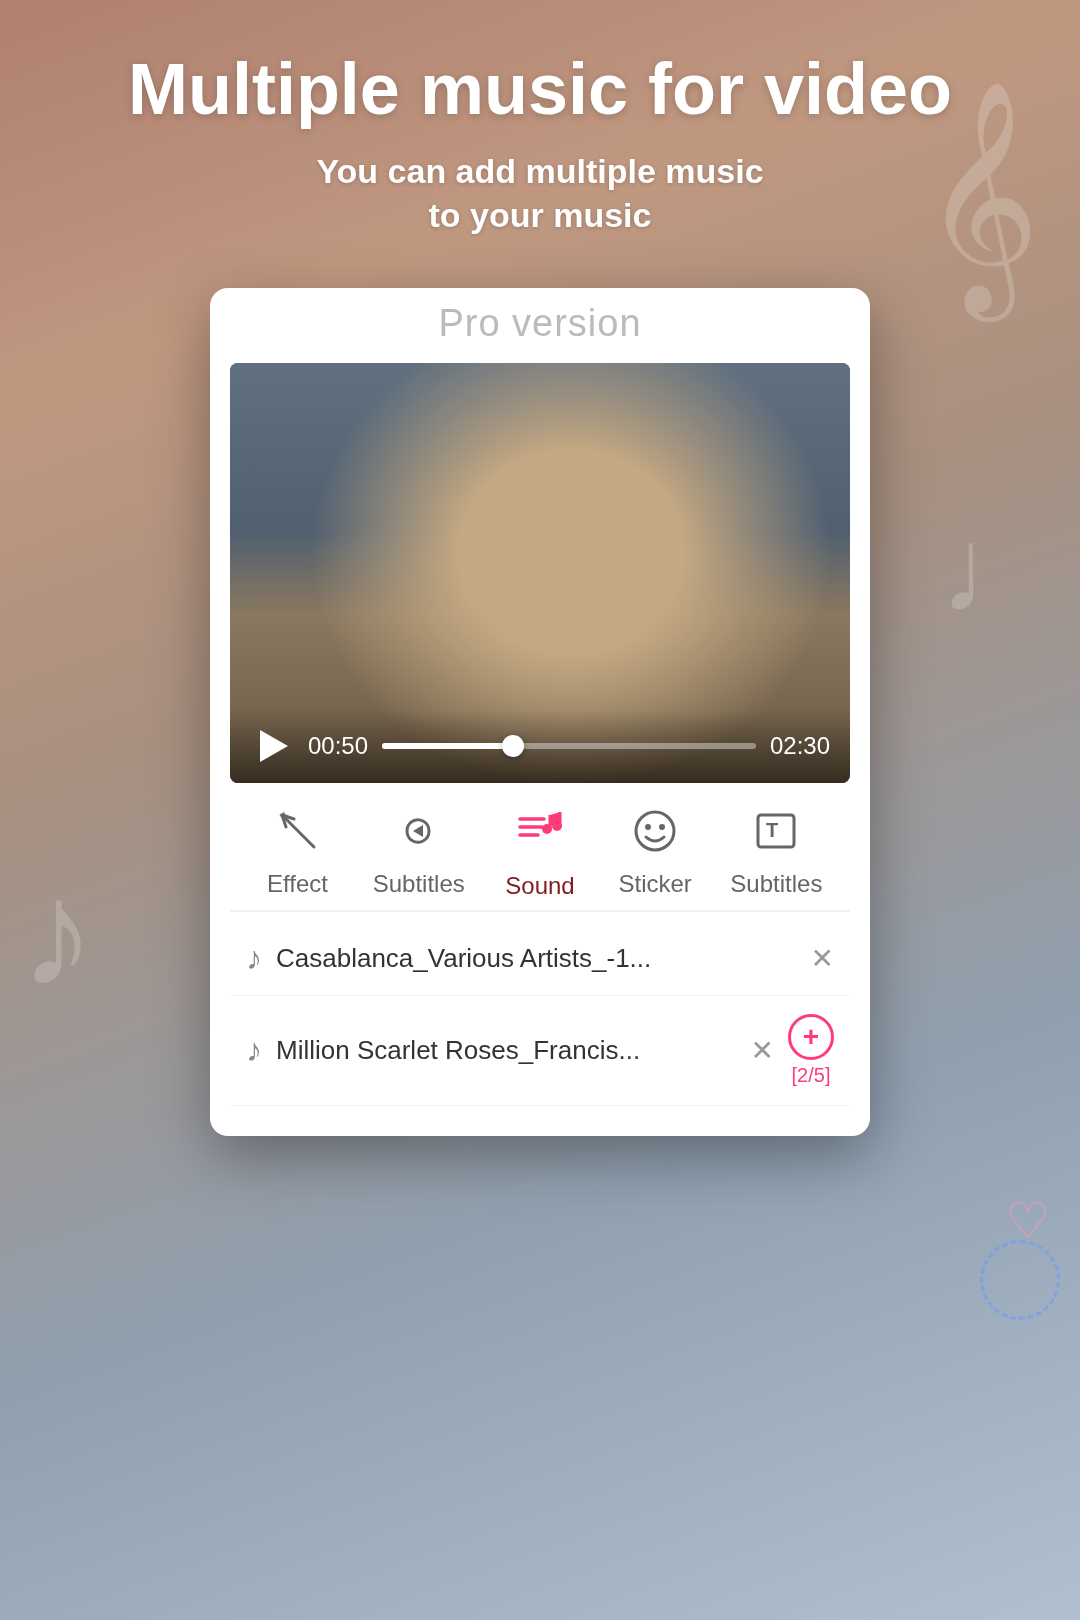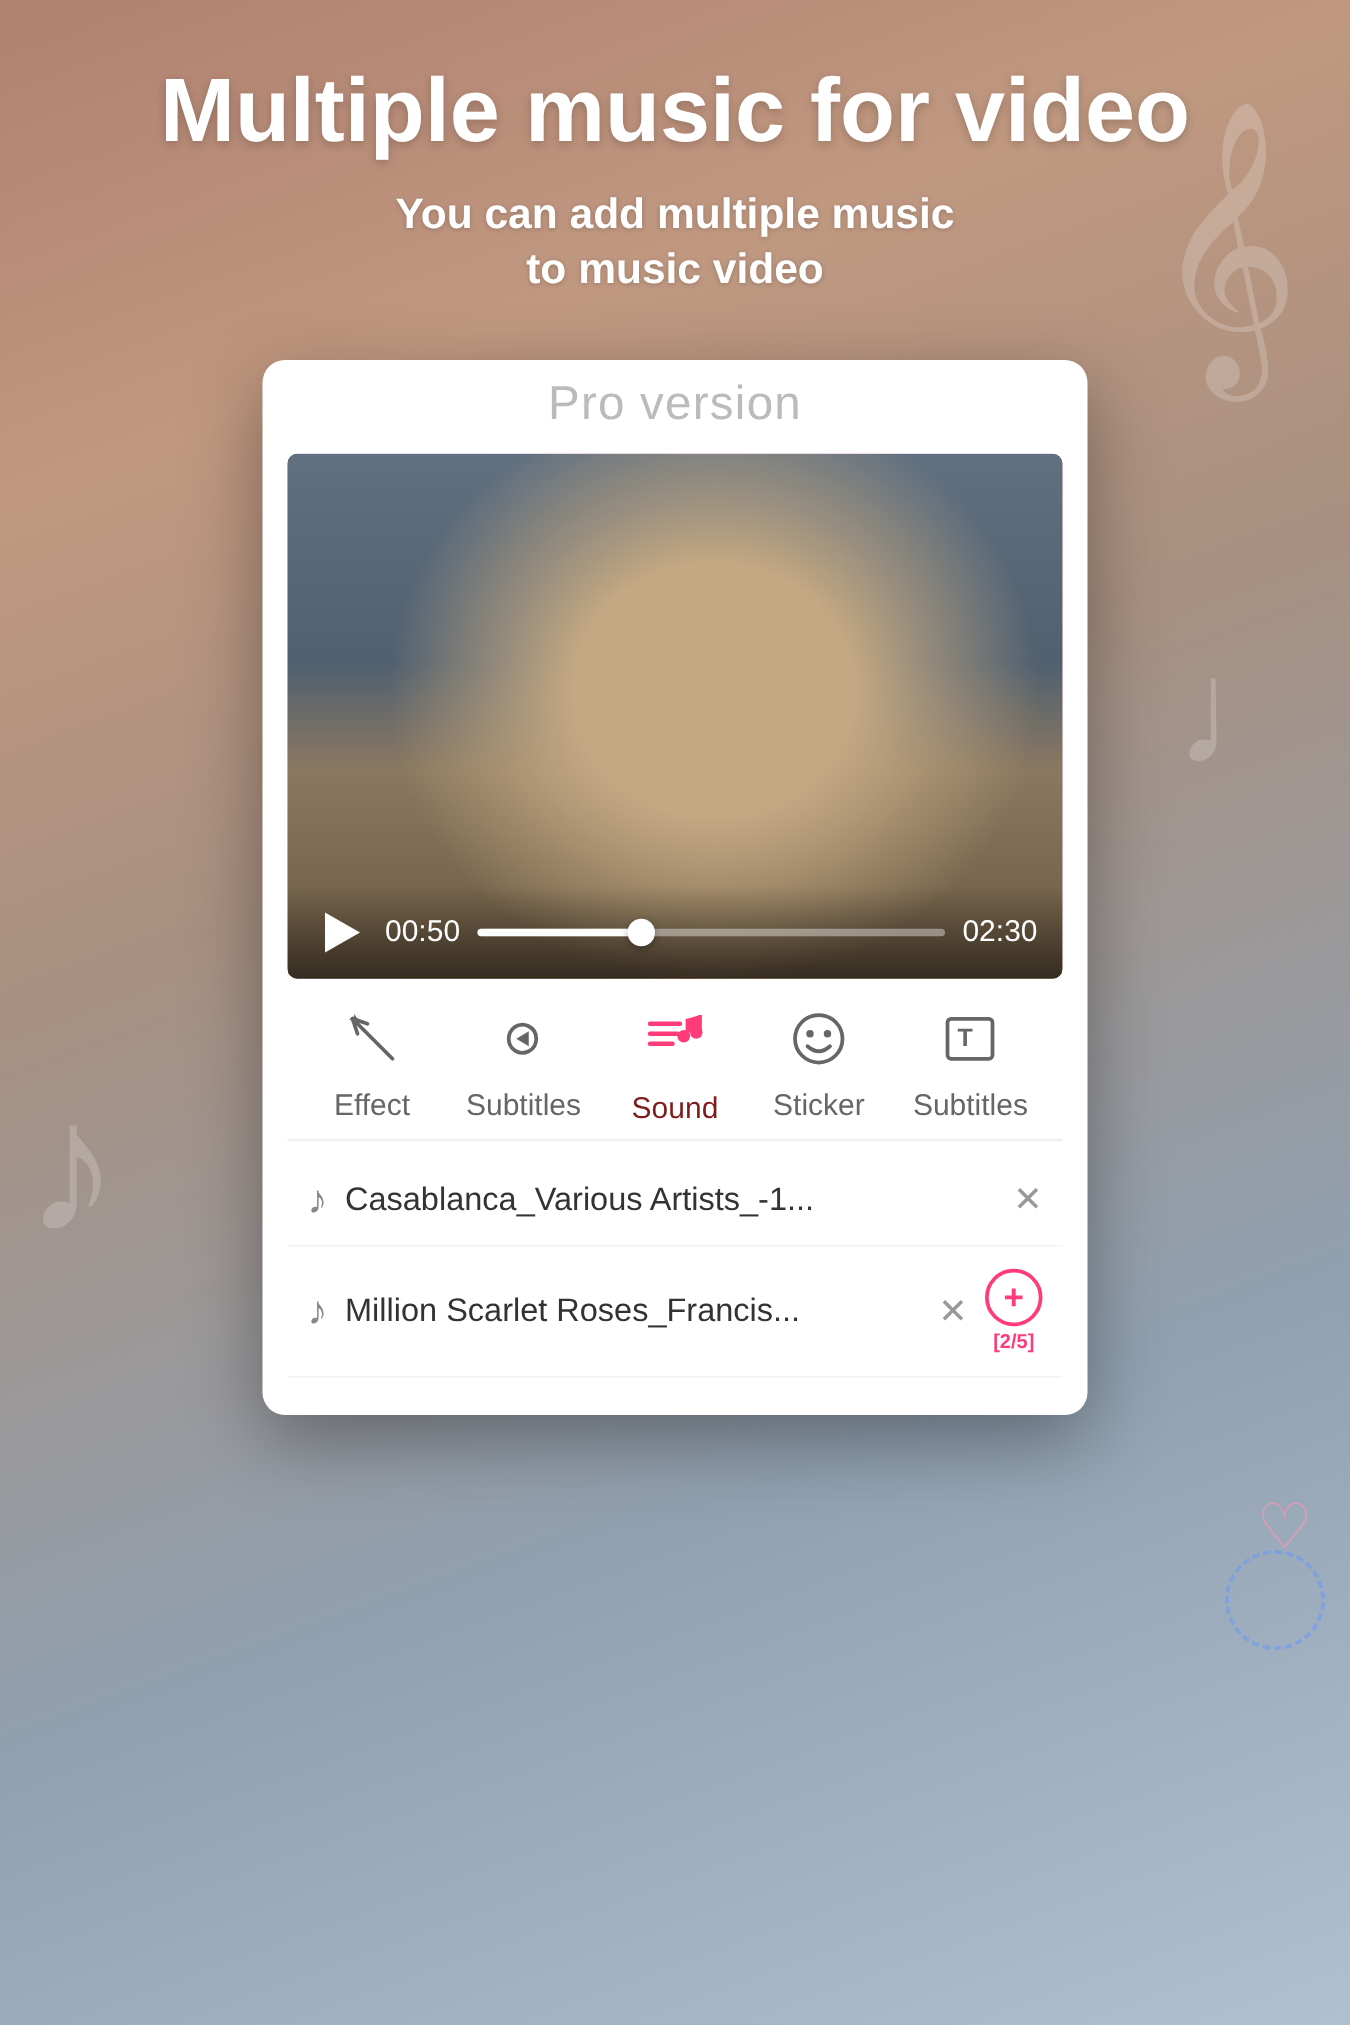--- a/index.html
+++ b/index.html
@@ -247,23 +247,23 @@
       display: flex;
       align-items: center;
       justify-content: center;
       color: #ff3b7a;
       font-size: 28px;
       font-weight: bold;
       margin-bottom: 4px;
     }
 
     .add-count {
-      font-size: 16px;
+      font-size: 20px;
       color: #ff3b7a;
-      font-weight: 700;
+      font-weight: 400;
     }
 
     
     .deco-treble {
       position: absolute;
       right: 40px;
       top: 80px;
       font-size: 200px;
       color: rgba(255,255,255,0.2);
       z-index: 1;
@@ -317,21 +317,21 @@
 <div class="deco-treble">𝄞</div>
 <div class="deco-note-bl">♪</div>
 <div class="deco-note-tr">♩</div>
 <div class="deco-heart">♡</div>
 <div class="deco-dots"></div>
 
 <div class="header-section">
   <div class="header-title">Multiple music for video</div>
   <div class="header-subtitle">
     <span>You can add multiple music</span><br>
-    <span>to music video</span>
+    <span>to your music</span>
   </div>
 </div>
 
 <div class="phone-container">
   <div class="phone-frame">
 
     <div class="pro-version-label">Pro version</div>
 
     <div class="video-area">
       <div class="video-placeholder">

